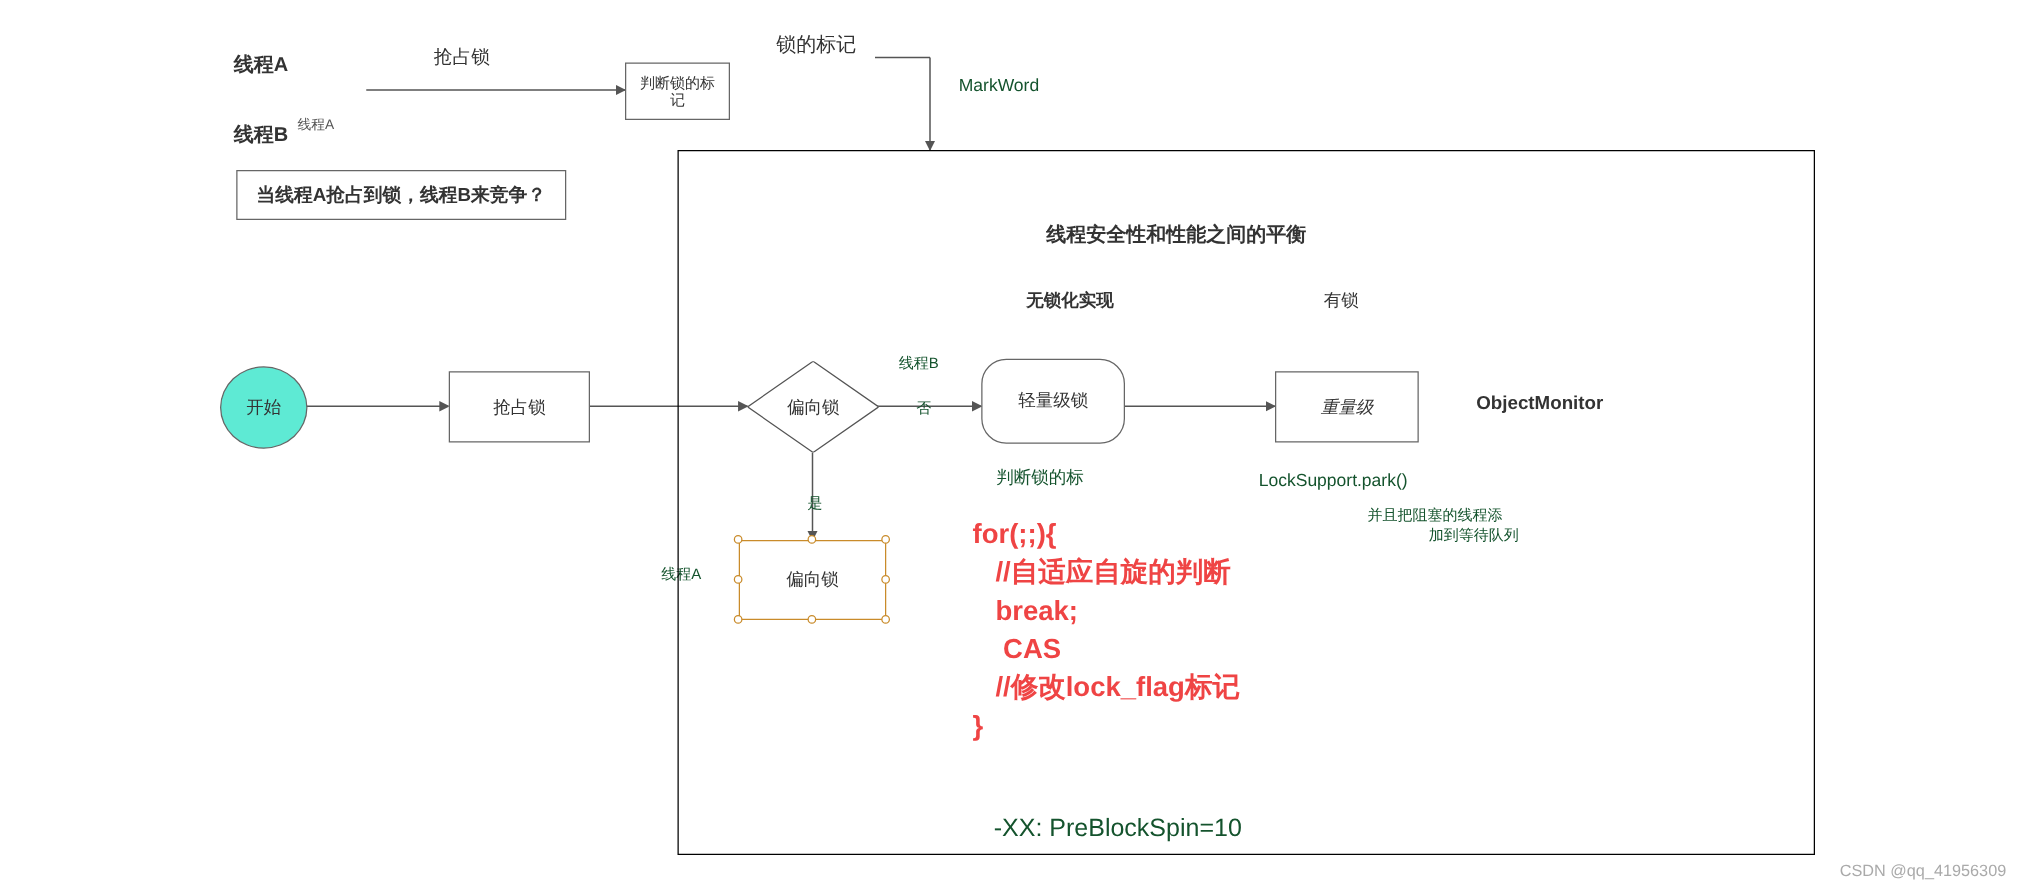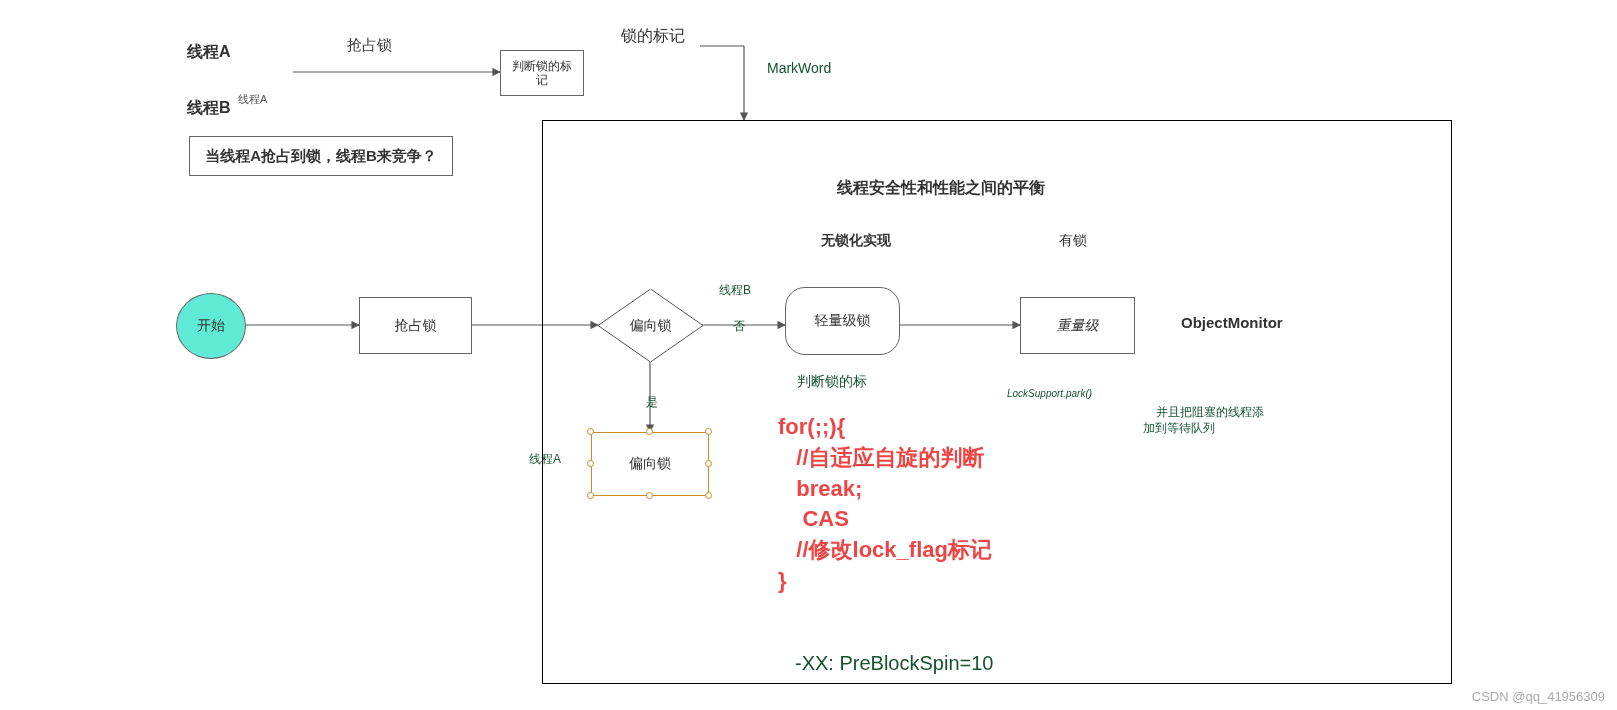--- a/index.html
+++ b/index.html
@@ -176,23 +176,23 @@
 </div>
 
 <div class="box" style="left:1020px; top:297px; width:115px; height:57px;font-style:italic;">
   <span>重量级</span>
 </div>
 
 <div class="label bold" style="left:1181px; top:314px; font-size:15px;">ObjectMonitor</div>
 
 <div class="label gray" style="left:797px; top:373px; font-size:14px;">判断锁的标</div>
 
-<div class="label gray" style="left:1007px; top:388px; font-size:10px;font-style:italic;">LockSupport.park()</div>
-
-<div class="label gray tiny" style="left:1094px; top:404px; text-align:right; width:170px;">并且把阻塞的线程添</div>
+<div class="label gray" style="left:1007px; top:376px; font-size:14px;">LockSupport.park()</div>
+
+<div class="label gray tiny" style="left:1094px; top:404px; text-align:left; width:170px;">并且把阻塞的线程添</div>
 <div class="label gray tiny" style="left:1094px; top:420px; text-align:center; width:170px;">加到等待队列</div>
 
 <div class="code-block" style="left:778px; top:412px;">for(;;){
    //自适应自旋的判断
    break;
     CAS
    //修改lock_flag标记
 }</div>
 
 <div class="label gray" style="left:795px; top:652px; font-size:20px;">-XX: PreBlockSpin=10</div>

